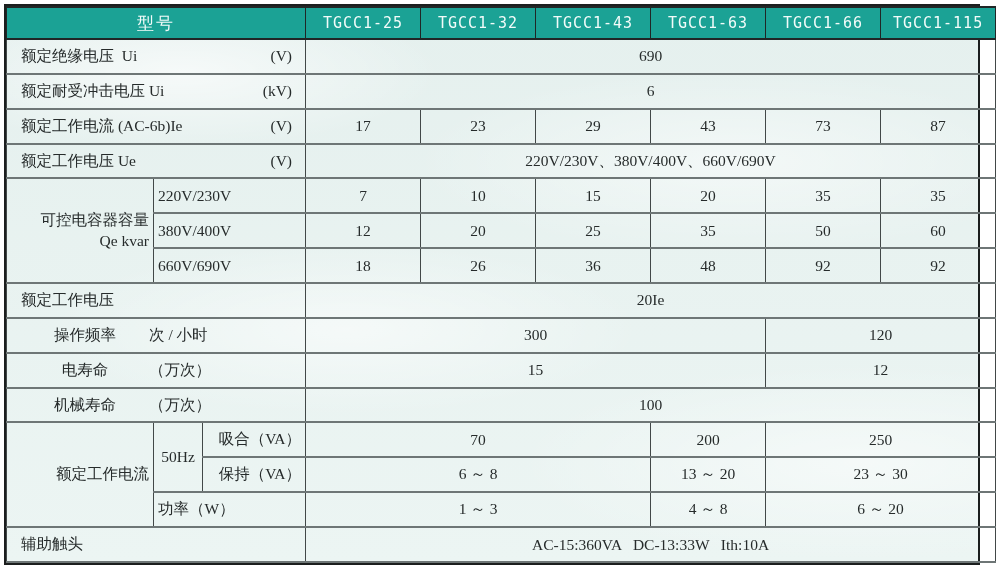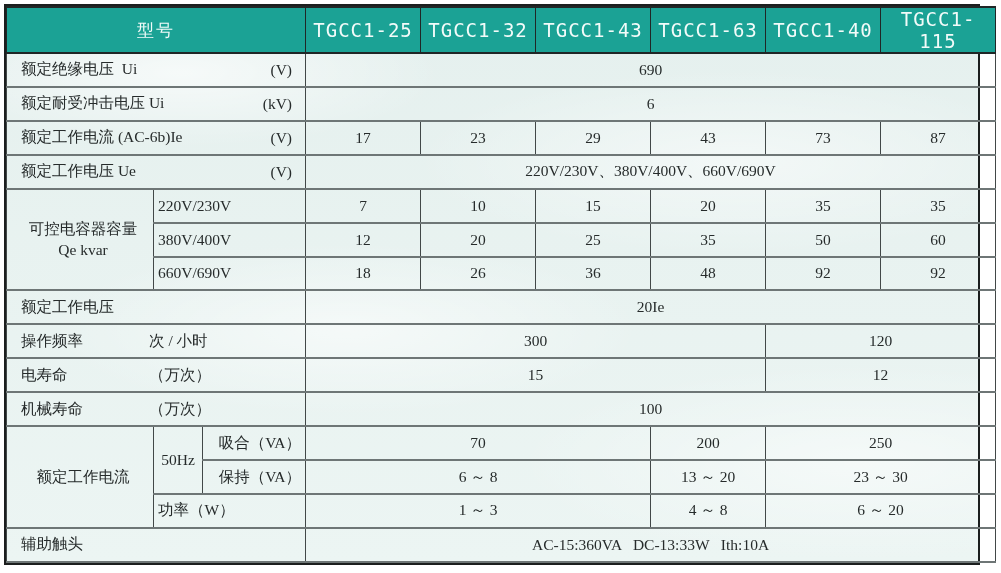--- a/index.html
+++ b/index.html
@@ -25,30 +25,30 @@
       linear-gradient(180deg,#e5f0ee,#ecf5f3);}
   table{width:100%;height:100%;border-collapse:collapse;table-layout:fixed;}
   th,td{border-top:2px solid var(--grid-h);border-bottom:2px solid var(--grid-h);
     border-left:1px solid var(--grid-v);border-right:1px solid var(--grid-v);
     text-align:center;vertical-align:middle;font-size:15.5px;background:transparent;
     padding:0 4px;}
   thead tr{height:32px;}
   tbody tr{height:33px;}
   th{background:var(--header-bg);color:var(--header-text);
     font-family:"DejaVu Sans Mono","Liberation Mono",monospace;
-    font-weight:normal;font-size:19px;letter-spacing:1px;
+    font-weight:normal;font-size:15px;letter-spacing:1px;
     border-color:#202626;}
   th.model-label{font-family:"Liberation Serif","DejaVu Serif",serif;
     font-size:17px;letter-spacing:2px;}
-  td.label{text-align:left;}
+  td.label{text-align:center;}
   .lrow{display:flex;align-items:center;padding-left:10px;}
   .lrow .lname,.lrow .lunit{white-space:pre;}
   .lrow.u-right{justify-content:space-between;padding-right:9px;}
   .lrow.u-mid .lname{width:128px;flex:none;}
-  td.label-main{text-align:center;padding-left:10px;line-height:1.35;}
+  td.label-main{text-align:right;padding-left:10px;line-height:1.35;}
   td.sublabel{text-align:left;}
   td.sublabel-left{text-align:right;padding-left:12px;white-space:pre;}
   td.pre{white-space:pre;}
 </style>
 </head>
 <body>
 
 <div class="sheet">
 <table>
   <colgroup>
@@ -62,21 +62,21 @@
         <col style="width:115px">
         <col style="width:115px">
   </colgroup>
   <thead>
     <tr>
       <th class="model-label" colspan="3">型号</th>
       <th>TGCC1-25</th>
       <th>TGCC1-32</th>
       <th>TGCC1-43</th>
       <th>TGCC1-63</th>
-      <th>TGCC1-40</th>
+      <th>TGCC1-66</th>
       <th>TGCC1-115</th>
     </tr>
   </thead>
   <tbody>
     <tr>
       <td class="label" colspan="3">
         <div class="lrow u-right">
           <span class="lname">额定绝缘电压  Ui</span>
           <span class="lunit">(V)</span>
         </div>

